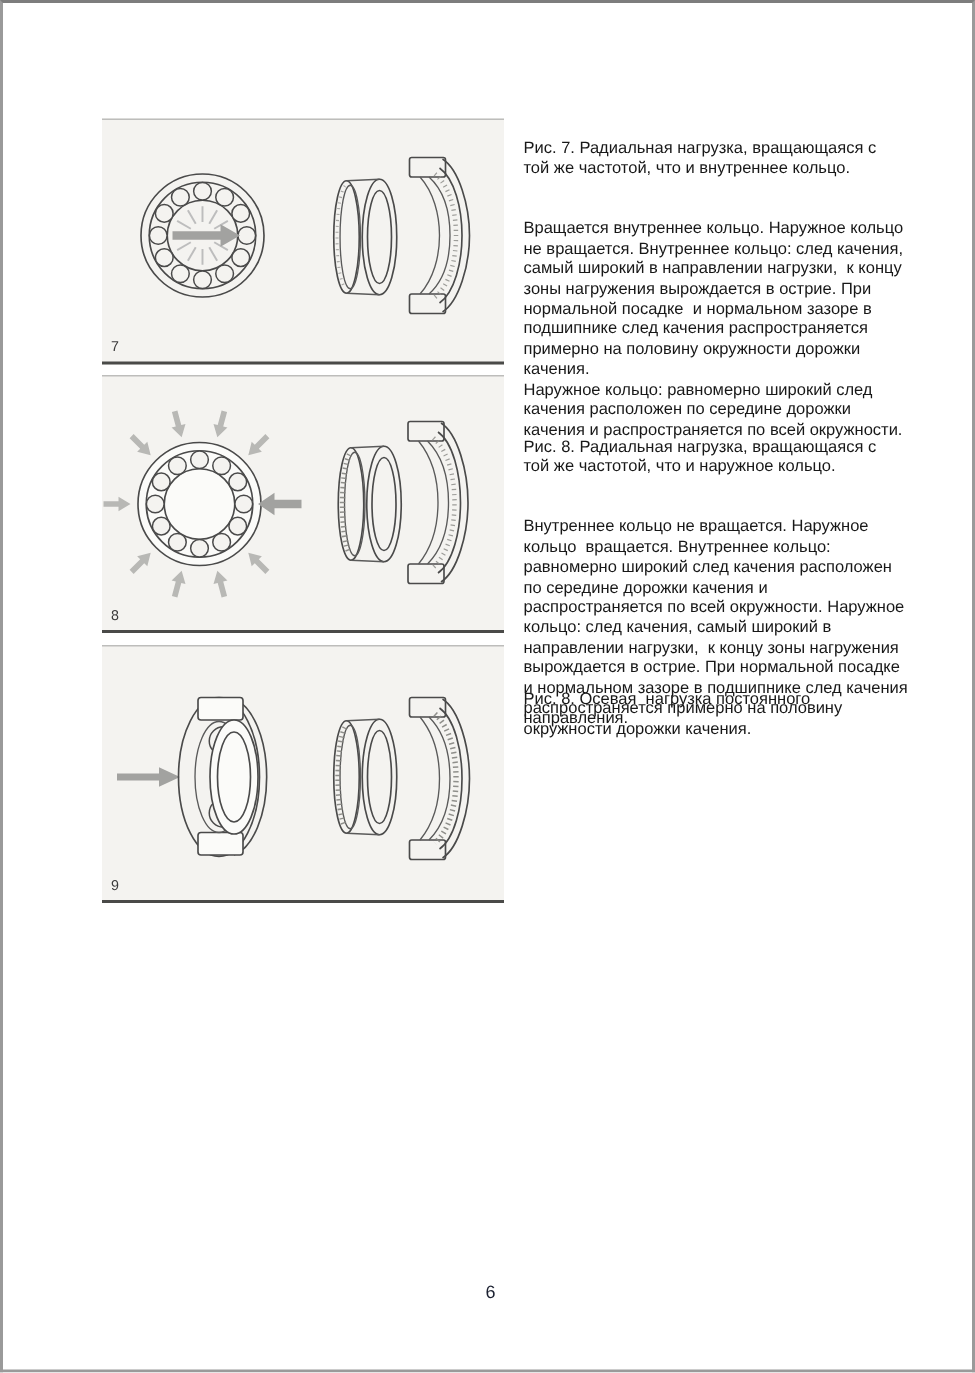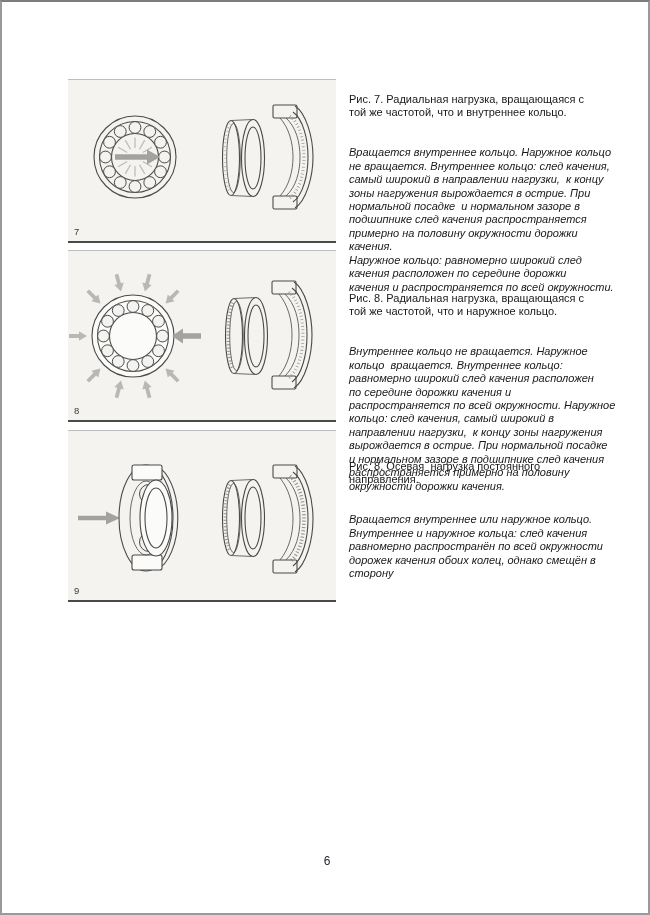--- a/index.html
+++ b/index.html
@@ -32,21 +32,21 @@
   }
   .textblock{
     position:absolute;left:347px;
     font-size:11px;line-height:13.4px;color:#181818;
     white-space:pre;
   }
   #text-7{top:64px;}
   #text-8{top:263px;}
   #text-9{top:431px;}
   .textblock .title{font-weight:normal;white-space:pre;}
-  .textblock .body{white-space:pre;font-style:italic;}
+  .textblock .body{white-space:pre;}
   #page-number{
     position:absolute;left:0;top:852px;width:650px;
     text-align:center;font-size:12px;color:#1b2030;
   }
   
   .ln{fill:none;stroke:#4a4a4a;stroke-width:1.1;}
   .lnthin{fill:none;stroke:#5a5a5a;stroke-width:0.9;}
   .ball{fill:#f4f3f0;stroke:#4a4a4a;stroke-width:1.0;}
   .tick{stroke:#bdbdbd;stroke-width:1.3;}
   .arrow{fill:#a2a2a0;stroke:none;}
@@ -257,22 +257,17 @@
 направлении нагрузки,  к концу зоны нагружения
 вырождается в острие. При нормальной посадке
 и нормальном зазоре в подшипнике след качения
 распространяется примерно на половину
 окружности дорожки качения.</div>
   </div>
 
   <div class="textblock" id="text-9">
     <div class="title">Рис. 8. Осевая  нагрузка постоянного
 направления.</div>
-    <div class="body">Вращается внутреннее или наружное кольцо.
-Внутреннее и наружное кольца: след качения
-равномерно распространён по всей окружности
-дорожек качения обоих колец, однако смещён в
-сторону</div>
   </div>
 
   <div id="page-number">6</div>
 
 </div>
 
 </body></html>

